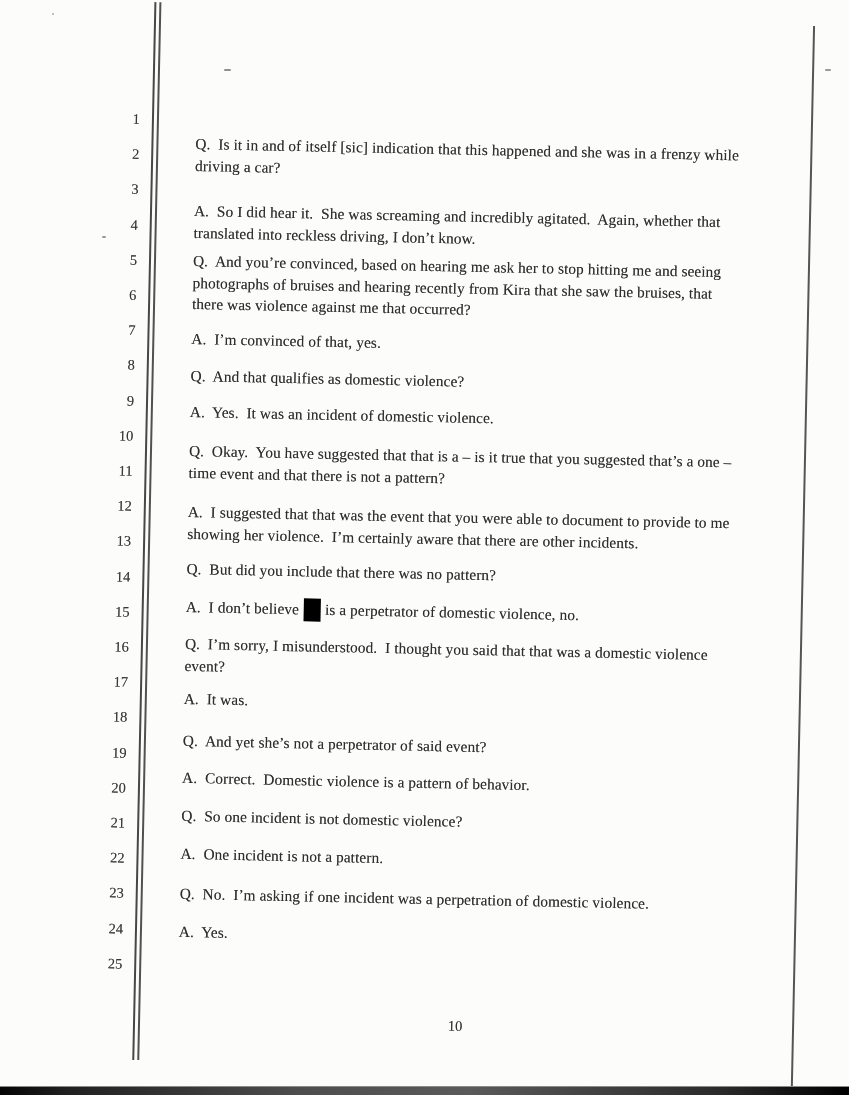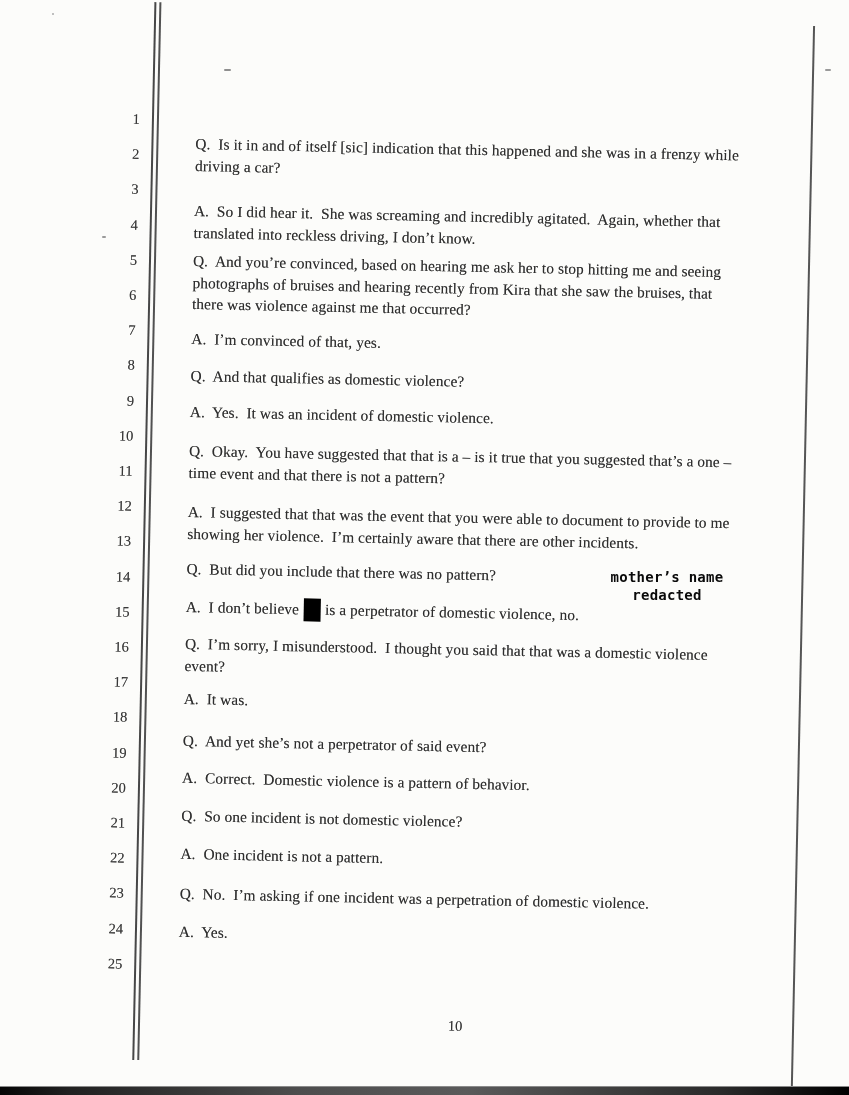--- a/index.html
+++ b/index.html
@@ -194,24 +194,20 @@
           <div class="tline">Q.  No.  I’m asking if one incident was a perpetration of domestic violence.</div>
         </div>
         <div class="paragraph" style="top: 926px;">
           <div class="tline">A.  Yes.</div>
         </div>
       </div>
 
     <div class="page-number">10</div>
   </div>
 
-  <div class="annotation">
-    <div>mother’s name</div>
-    <div>redacted</div>
-  </div>
 
   <div class="bottom-bar"></div>
 
   <div class="speck speck-1"></div>
   <div class="speck speck-2"></div>
   <div class="speck speck-3"></div>
   <div class="speck speck-4"></div>
 </div>
 
 </body></html>

